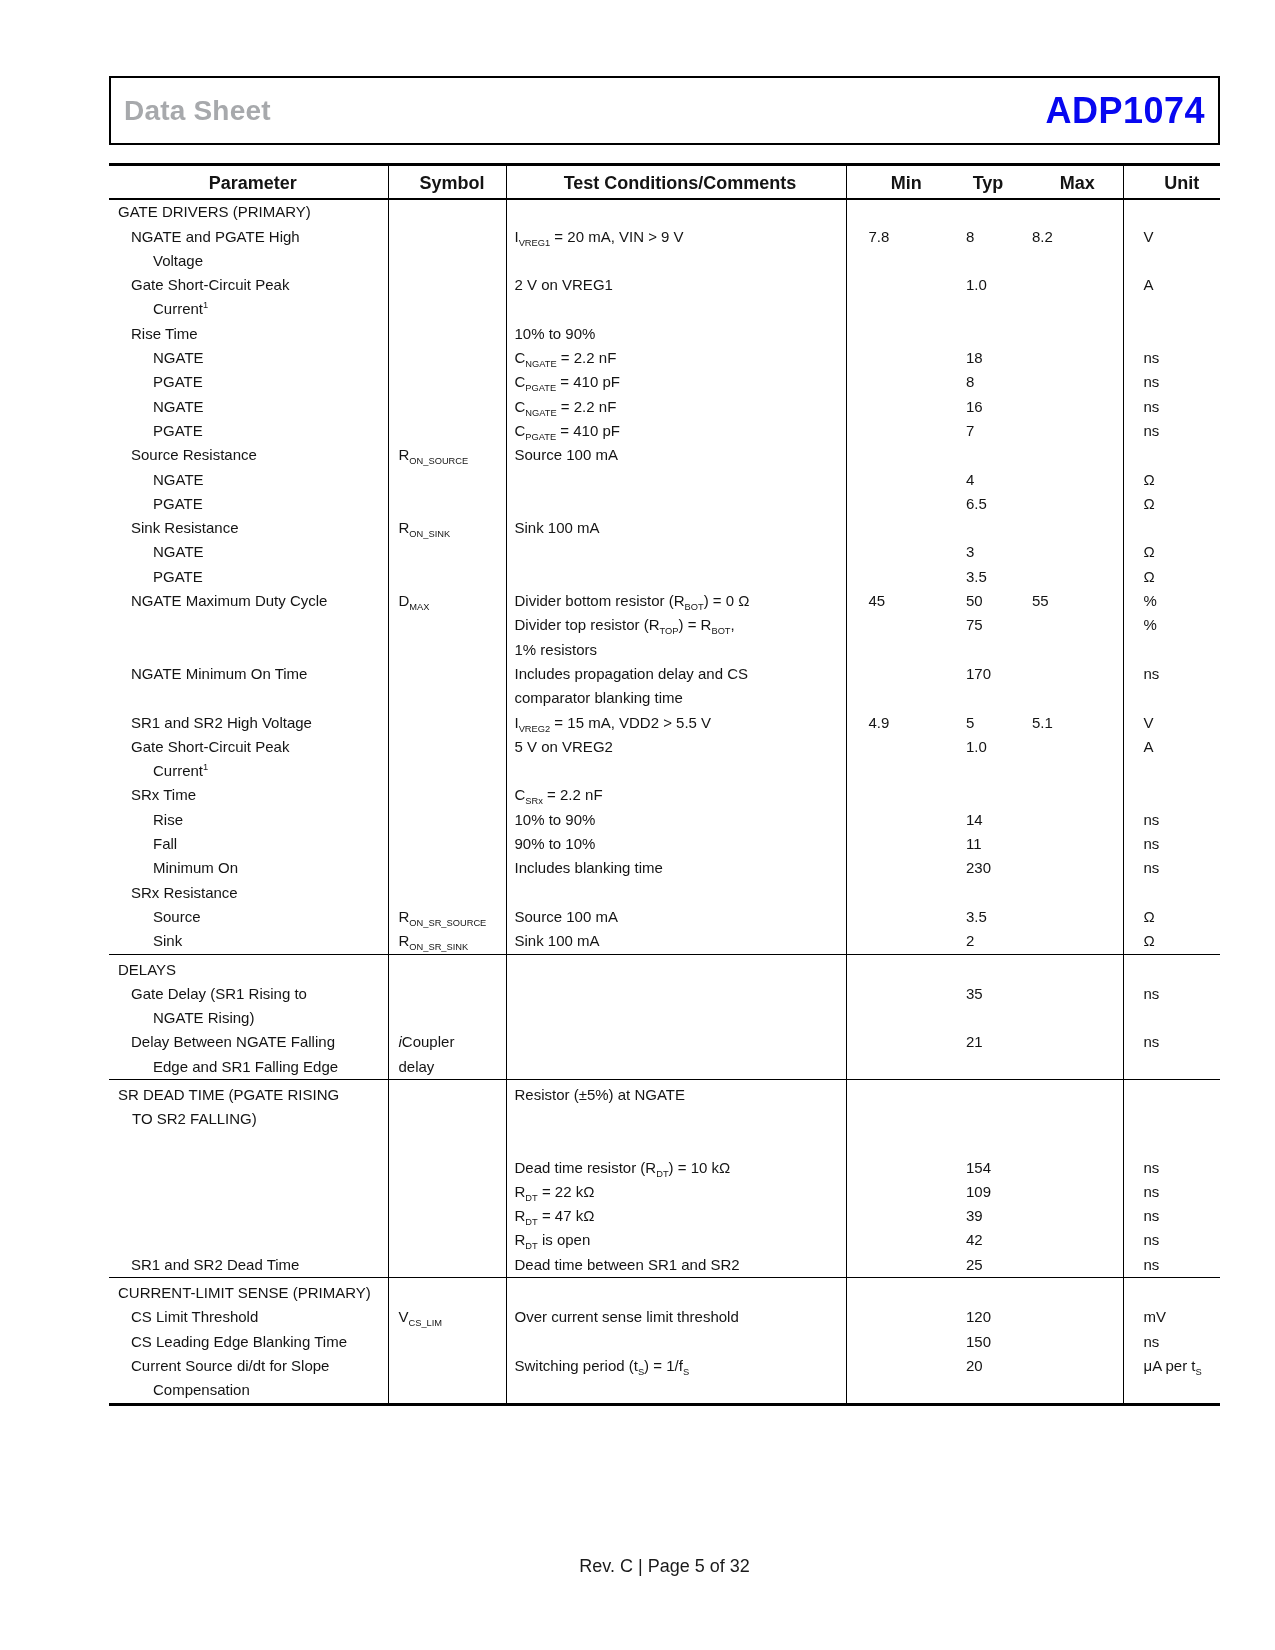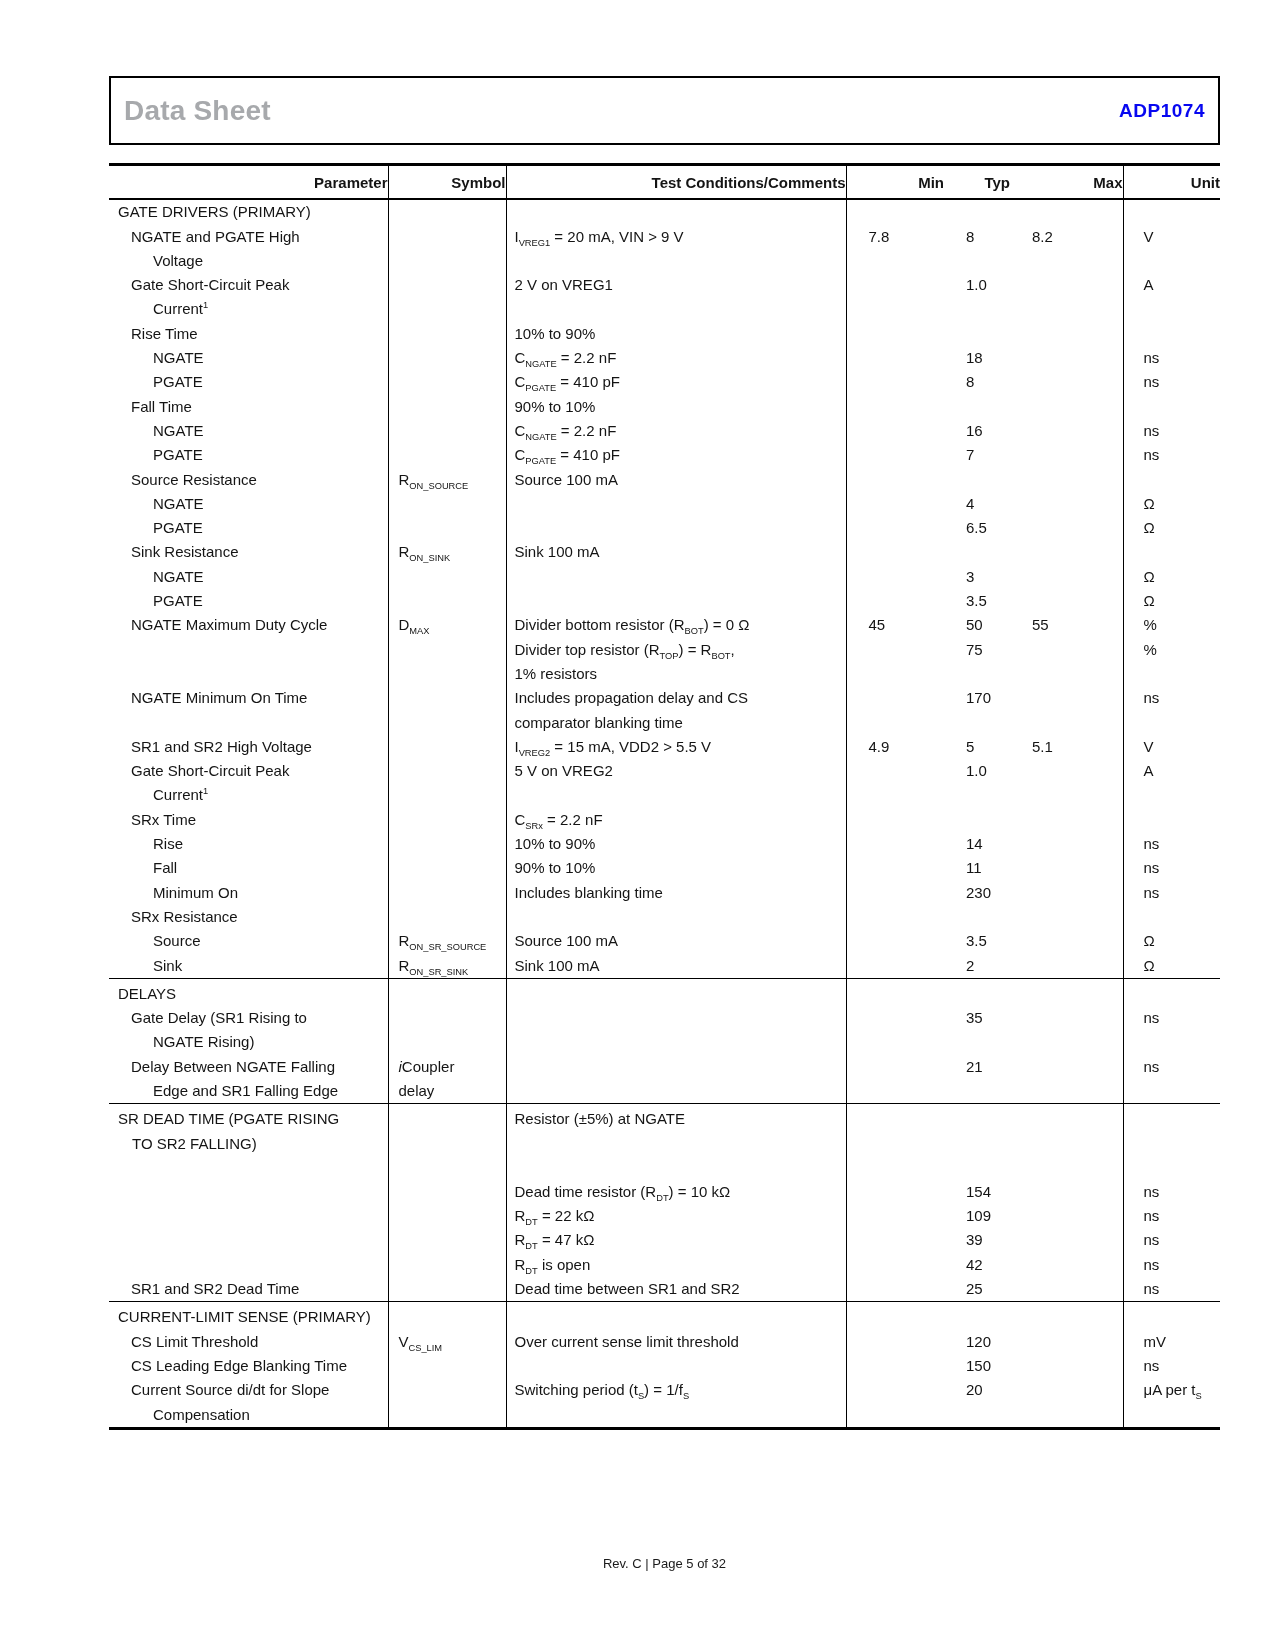--- a/index.html
+++ b/index.html
@@ -3,27 +3,27 @@
 <meta charset="utf-8">
 <style>
   html,body{margin:0;padding:0;background:#ffffff;}
   body{width:1275px;height:1650px;font-family:"Liberation Sans",sans-serif;color:#141414;}
   .page{position:relative;width:1275px;height:1650px;background:#fff;overflow:hidden;margin-left:8px;}
 
   
   .hdr-box{position:absolute;left:101px;top:76px;width:1111px;height:69px;border:2px solid #000;
            box-sizing:border-box;display:flex;align-items:center;justify-content:space-between;padding:0 13px;}
   .doc-type{font-size:28px;font-weight:bold;letter-spacing:0.2px;}
-  .part-no{font-size:19px;font-weight:bold;letter-spacing:0.5px;}
+  .part-no{font-size:36px;font-weight:bold;letter-spacing:0.5px;}
 
   
   table.spec{position:absolute;left:101px;top:163px;width:1111px;border-collapse:collapse;table-layout:fixed;
              border-top:3px solid #000;border-bottom:3px solid #000;}
   .spec th,.spec td{vertical-align:top;padding:0;font-size:15px;line-height:24.3px;}
-  .spec th{font-size:15px;font-weight:bold;text-align:right;padding-top:5px;padding-bottom:3px;}
+  .spec th{font-size:18px;font-weight:bold;text-align:center;padding-top:5px;padding-bottom:3px;}
   .spec thead th{border-bottom:2px solid #000;}
   .spec th:nth-child(2),.spec td:nth-child(2),
   .spec th:nth-child(3),.spec td:nth-child(3),
   .spec th:nth-child(4),.spec td:nth-child(4),
   .spec th:nth-child(7),.spec td:nth-child(7){border-left:1.2px solid #000;}
   .spec tr.divider td{border-top:1.2px solid #000;padding-top:3px;}
   .spec tbody tr:first-child td{}
   .spec tr.spacer td{height:24px;}
   td.param{white-space:pre-wrap;}
   td.param.sec{padding-left:23px;text-indent:-14px;}
@@ -32,21 +32,21 @@
   td.symbol{padding-left:10px;white-space:pre-wrap;}
   td.cond{padding-left:8px;white-space:pre-wrap;}
   th.h-param{padding-left:9px;}
   th.h-symbol{padding-left:10px;}
   th.h-cond{padding-left:8px;}
   th.h-min,th.h-typ,th.h-max,td.min,td.typ,td.max{padding-left:22px;}
   th.h-unit,td.unit{padding-left:20px;}
   sub{font-size:62%;line-height:0;letter-spacing:0;}
   sup{font-size:62%;line-height:0;}
 
-  .footer{position:absolute;left:101px;top:1556px;width:1111px;text-align:center;font-size:13px;color:#1a1a1a;}
+  .footer{position:absolute;left:101px;top:1556px;width:1111px;text-align:center;font-size:18px;color:#1a1a1a;}
 </style>
 </head>
 <body>
 
 <div class="page">
 
   <div class="hdr-box">
     <span class="doc-type" style="color: rgb(167, 169, 172);">Data Sheet</span>
     <span class="part-no" style="color: rgb(7, 7, 240);">ADP1074</span>
   </div>
@@ -123,29 +123,20 @@
         <tr>
           <td class="param lvl2">PGATE</td>
           <td class="symbol"></td>
           <td class="cond">C<sub>PGATE</sub> = 410 pF</td>
           <td class="min"></td>
           <td class="typ">8</td>
           <td class="max"></td>
           <td class="unit">ns</td>
         </tr>
         <tr>
-          <td class="param lvl1">Fall Time</td>
-          <td class="symbol"></td>
-          <td class="cond">90% to 10%</td>
-          <td class="min"></td>
-          <td class="typ"></td>
-          <td class="max"></td>
-          <td class="unit"></td>
-        </tr>
-        <tr>
           <td class="param lvl2">NGATE</td>
           <td class="symbol"></td>
           <td class="cond">C<sub>NGATE</sub> = 2.2 nF</td>
           <td class="min"></td>
           <td class="typ">16</td>
           <td class="max"></td>
           <td class="unit">ns</td>
         </tr>
         <tr>
           <td class="param lvl2">PGATE</td>

